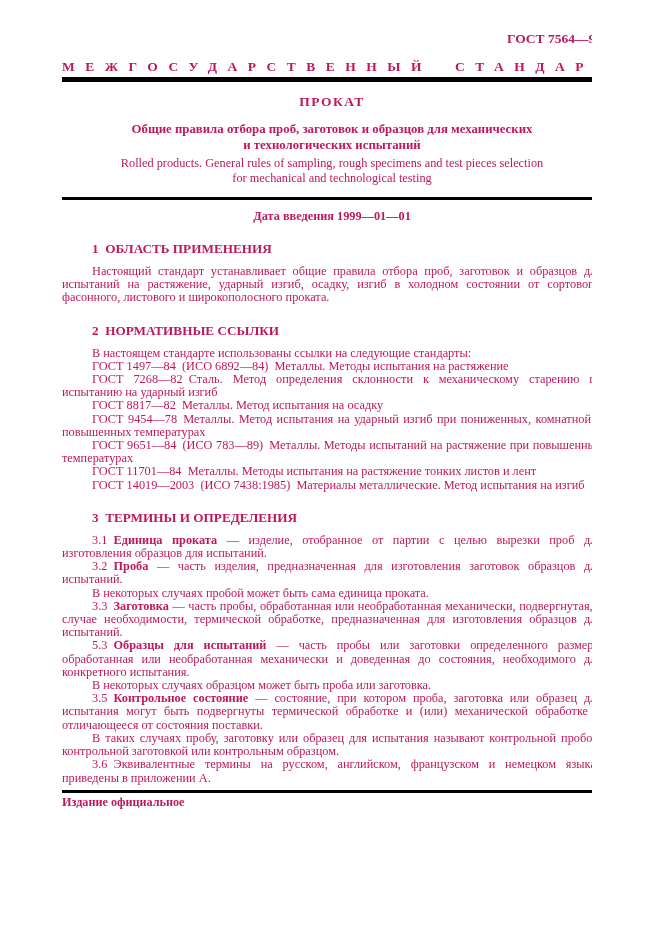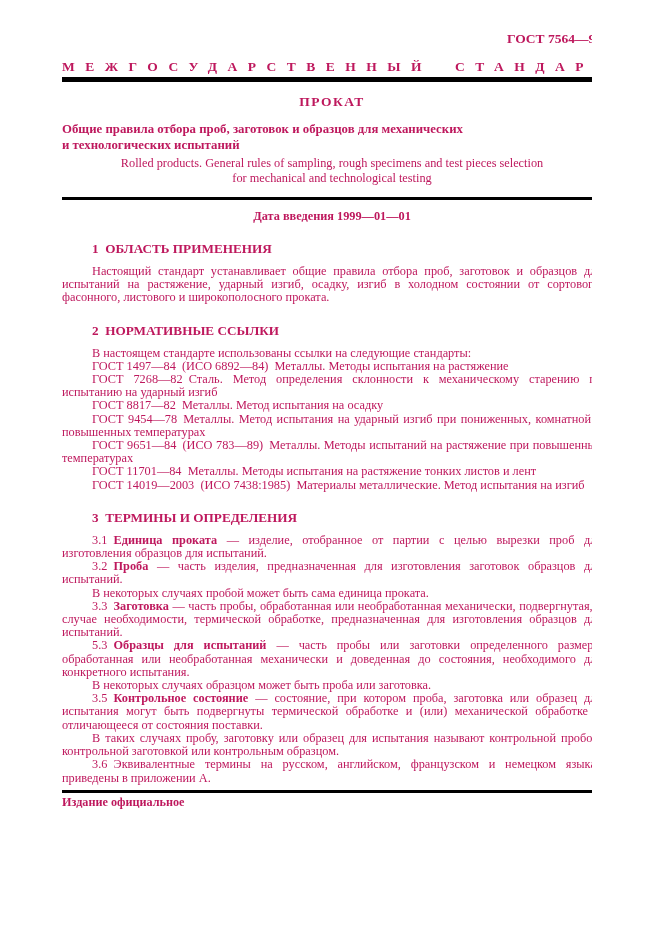--- a/index.html
+++ b/index.html
@@ -44,21 +44,21 @@
   .doc-title {
     margin-top: 12px;
     text-align: center;
     font-weight: bold;
     font-size: 13.5px;
     line-height: 15px;
     letter-spacing: 1.5px;
   }
   .subtitle-ru {
     margin-top: 12px;
-    text-align: left;
+    text-align: center;
     font-weight: bold;
     font-size: 12.8px;
     line-height: 16px;
     white-space: pre-line;
   }
   .subtitle-en {
     margin-top: 3px;
     text-align: center;
     font-size: 12.3px;
     line-height: 15px;

